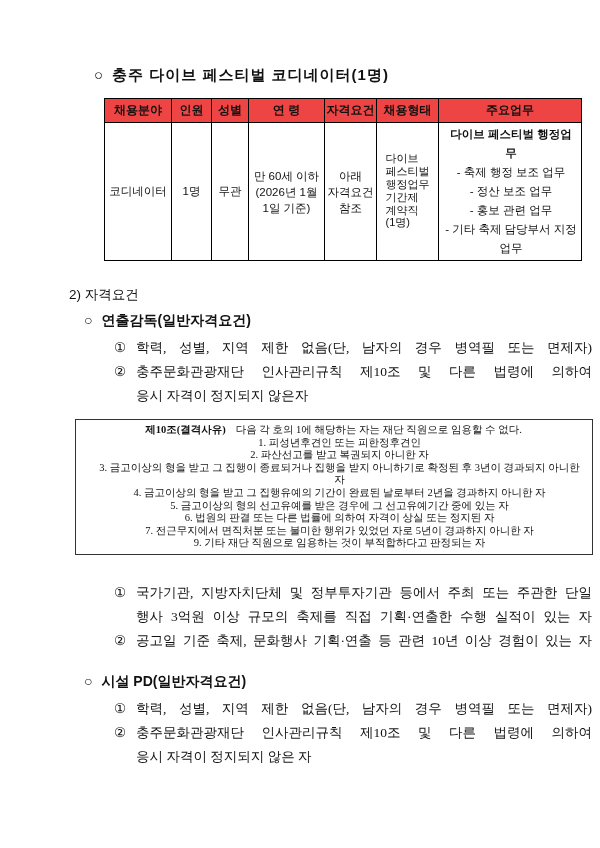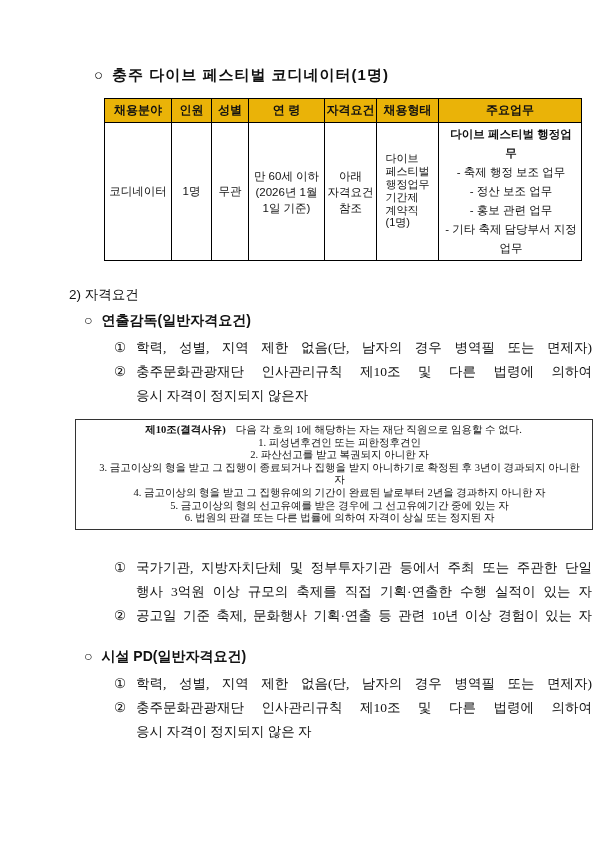--- a/index.html
+++ b/index.html
@@ -26,21 +26,21 @@
   table.recruit {
     margin:13px 0 0 68px;
     width:477px; table-layout:fixed;
     border-collapse:collapse;
     border:1.5px solid #000;
     font-family:"Liberation Sans","DejaVu Sans",sans-serif;
     font-size:11.5px; color:#111;
   }
   table.recruit th, table.recruit td { border:1px solid #000; vertical-align:middle; }
   table.recruit th {
-    background:#eab308; font-weight:bold; font-size:12px;
+    background:#ef4444; font-weight:bold; font-size:12px;
     height:24px; text-align:center;
   }
   table.recruit td { text-align:center; height:100px; line-height:1.4; }
   td.cell-age div, td.cell-qual div { line-height:16px; }
   td.cell-emp { font-size:11px; }
   td.cell-emp .emp-lines { display:inline-block; text-align:left; }
   td.cell-emp .emp-lines div { line-height:12.8px; }
   td.cell-duties { text-align:left; padding:2px 4px 2px 6px; }
   td.cell-duties div { line-height:19px; }
   td.cell-duties .duties-title { font-weight:bold; }
@@ -174,20 +174,22 @@
   <div class="law-box">
     <div class="law-head">
       <span class="law-title">제10조(결격사유)</span><span class="law-intro">다음 각 호의 1에 해당하는 자는 재단 직원으로 임용할 수 없다.</span>
     </div>
     <div class="law-item">1. 피성년후견인 또는 피한정후견인</div>
     <div class="law-item">2. 파산선고를 받고 복권되지 아니한 자</div>
     <div class="law-item">3. 금고이상의 형을 받고 그 집행이 종료되거나 집행을 받지 아니하기로 확정된 후 3년이 경과되지 아니한 자</div>
     <div class="law-item">4. 금고이상의 형을 받고 그 집행유예의 기간이 완료된 날로부터 2년을 경과하지 아니한 자</div>
     <div class="law-item">5. 금고이상의 형의 선고유예를 받은 경우에 그 선고유예기간 중에 있는 자</div>
     <div class="law-item">6. 법원의 판결 또는 다른 법률에 의하여 자격이 상실 또는 정지된 자</div>
+    <div class="law-item">7. 전근무지에서 면직처분 또는 불미한 행위가 있었던 자로 5년이 경과하지 아니한 자</div>
+    <div class="law-item">9. 기타 재단 직원으로 임용하는 것이 부적합하다고 판정되는 자</div>
   </div>
 
   <div class="sec mt26">
     <div class="items mt6">
       <div class="item">
         <span class="marker">①</span>
         <div class="line just">국가기관, 지방자치단체 및 정부투자기관 등에서 주최 또는 주관한 단일</div>
         <div class="line just">행사 3억원 이상 규모의 축제를 직접 기획·연출한 수행 실적이 있는 자</div>
       </div>
       <div class="item">

